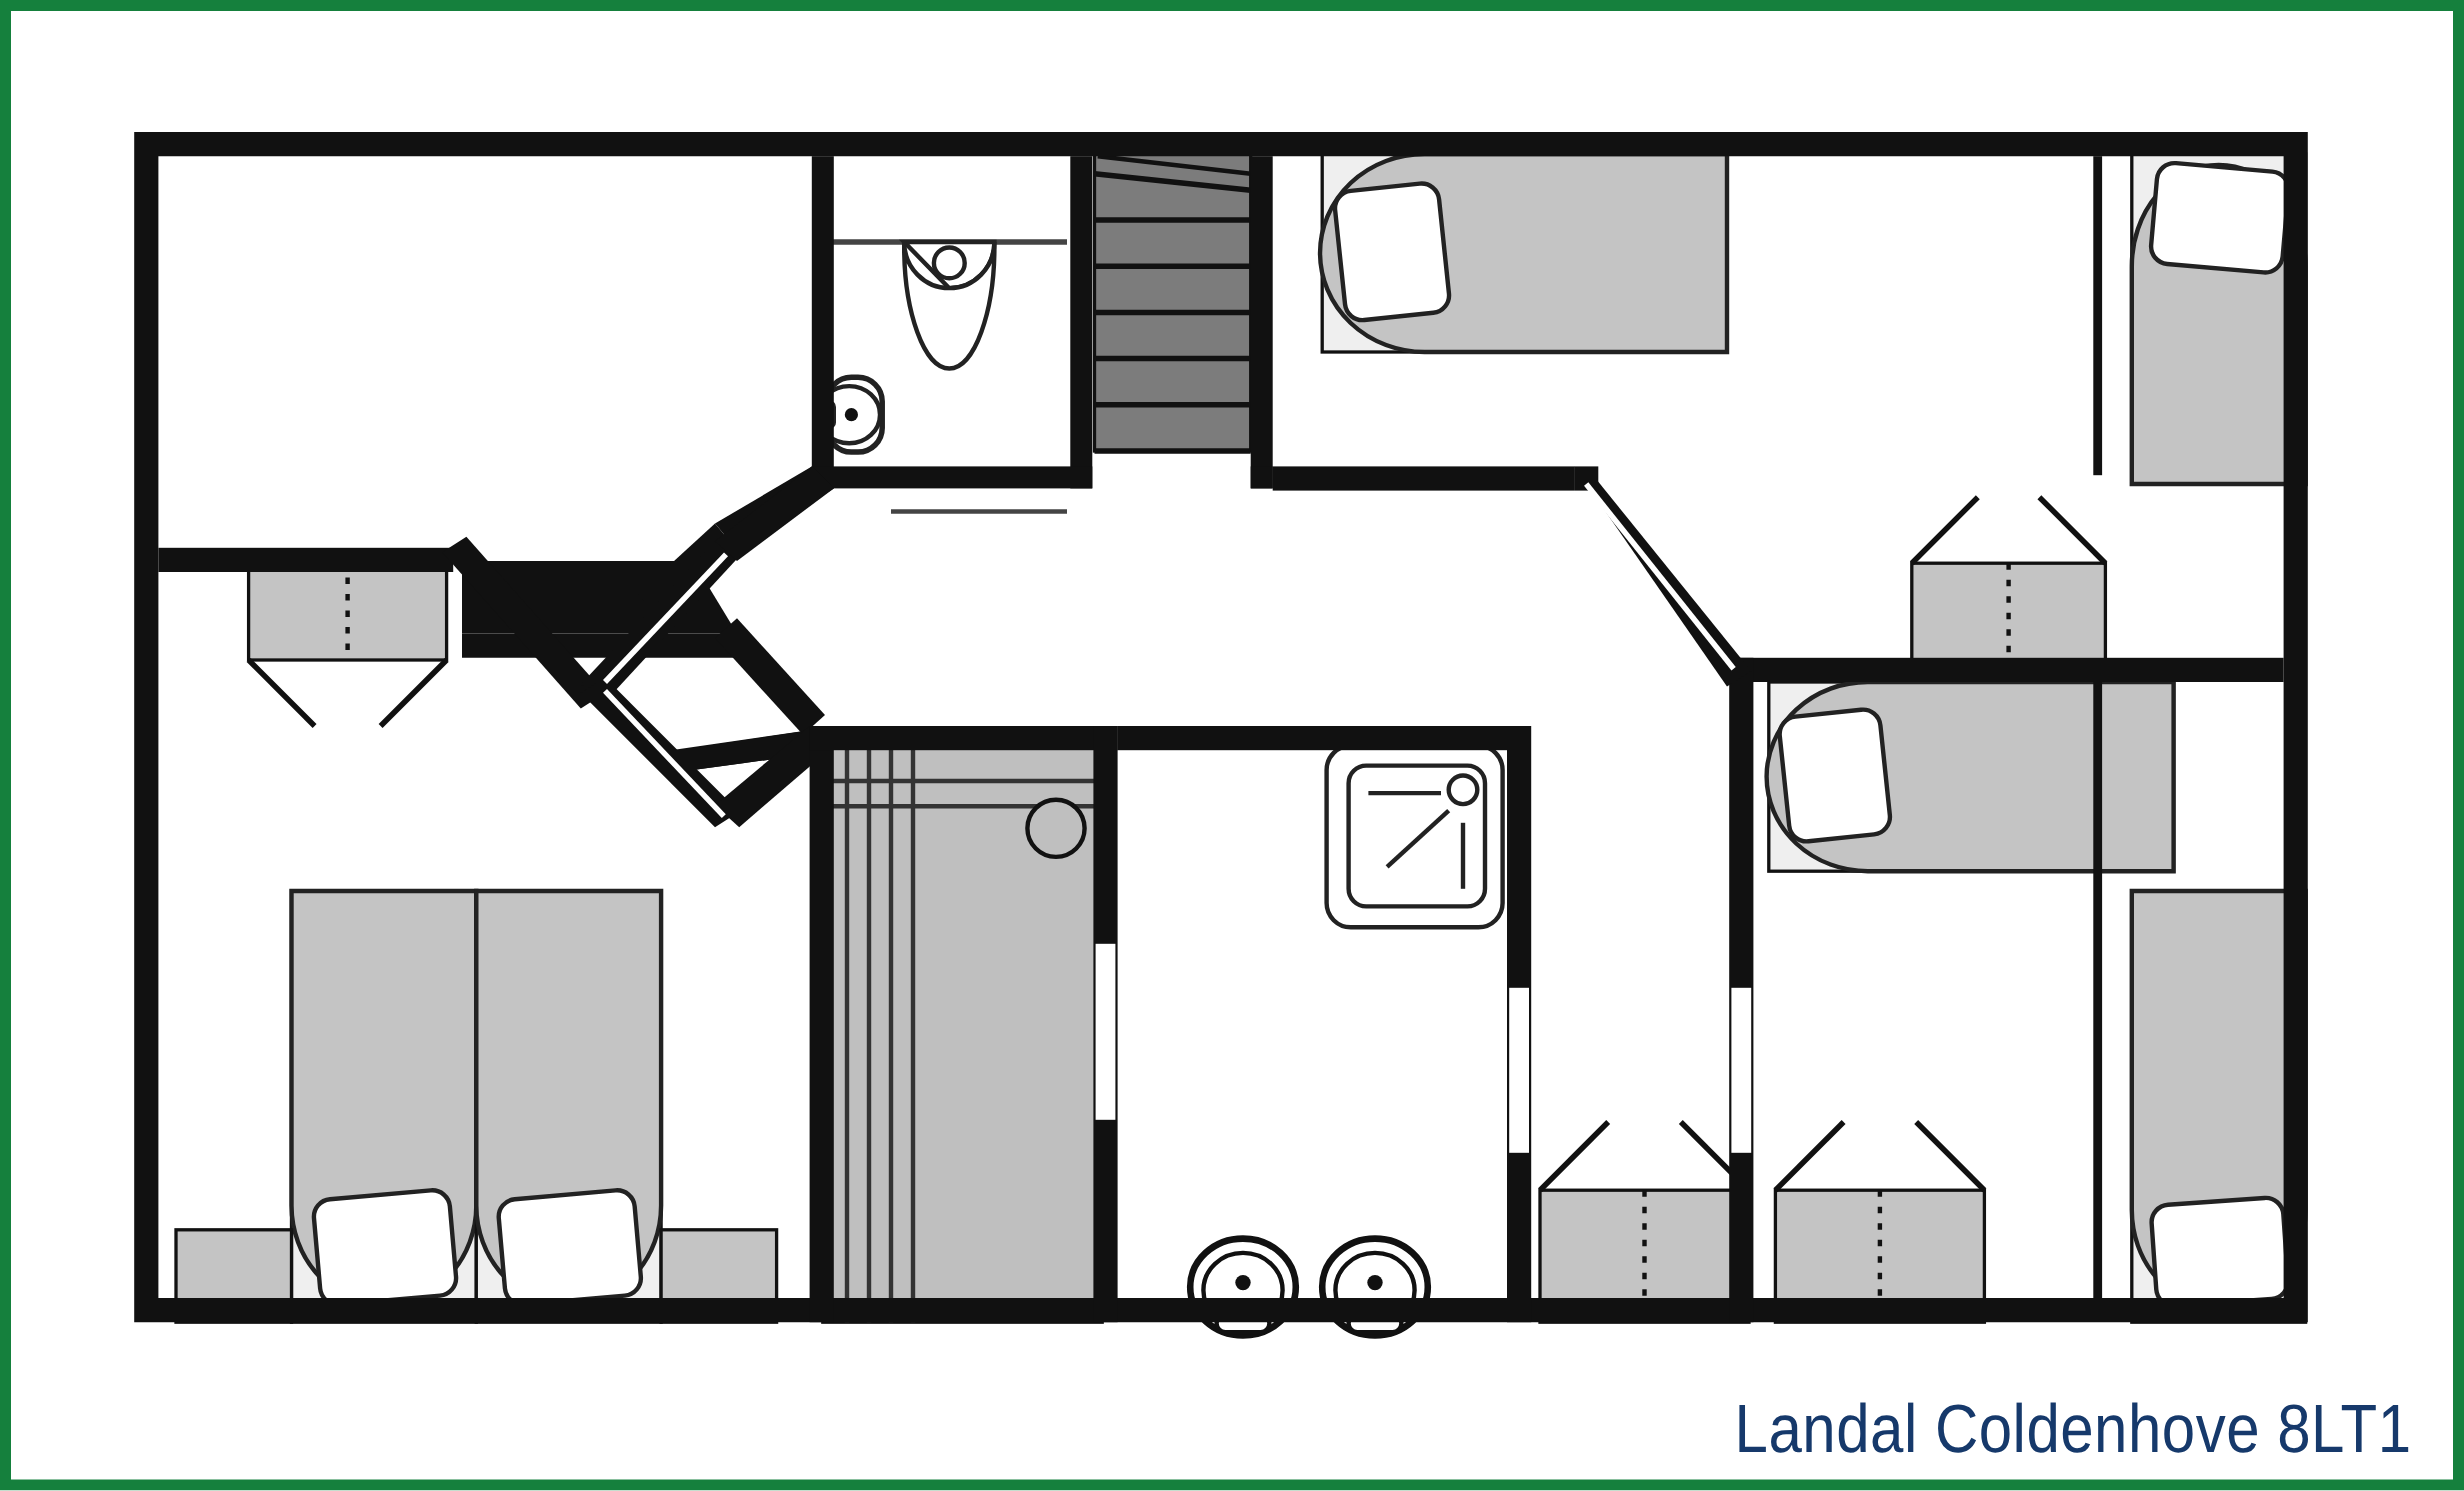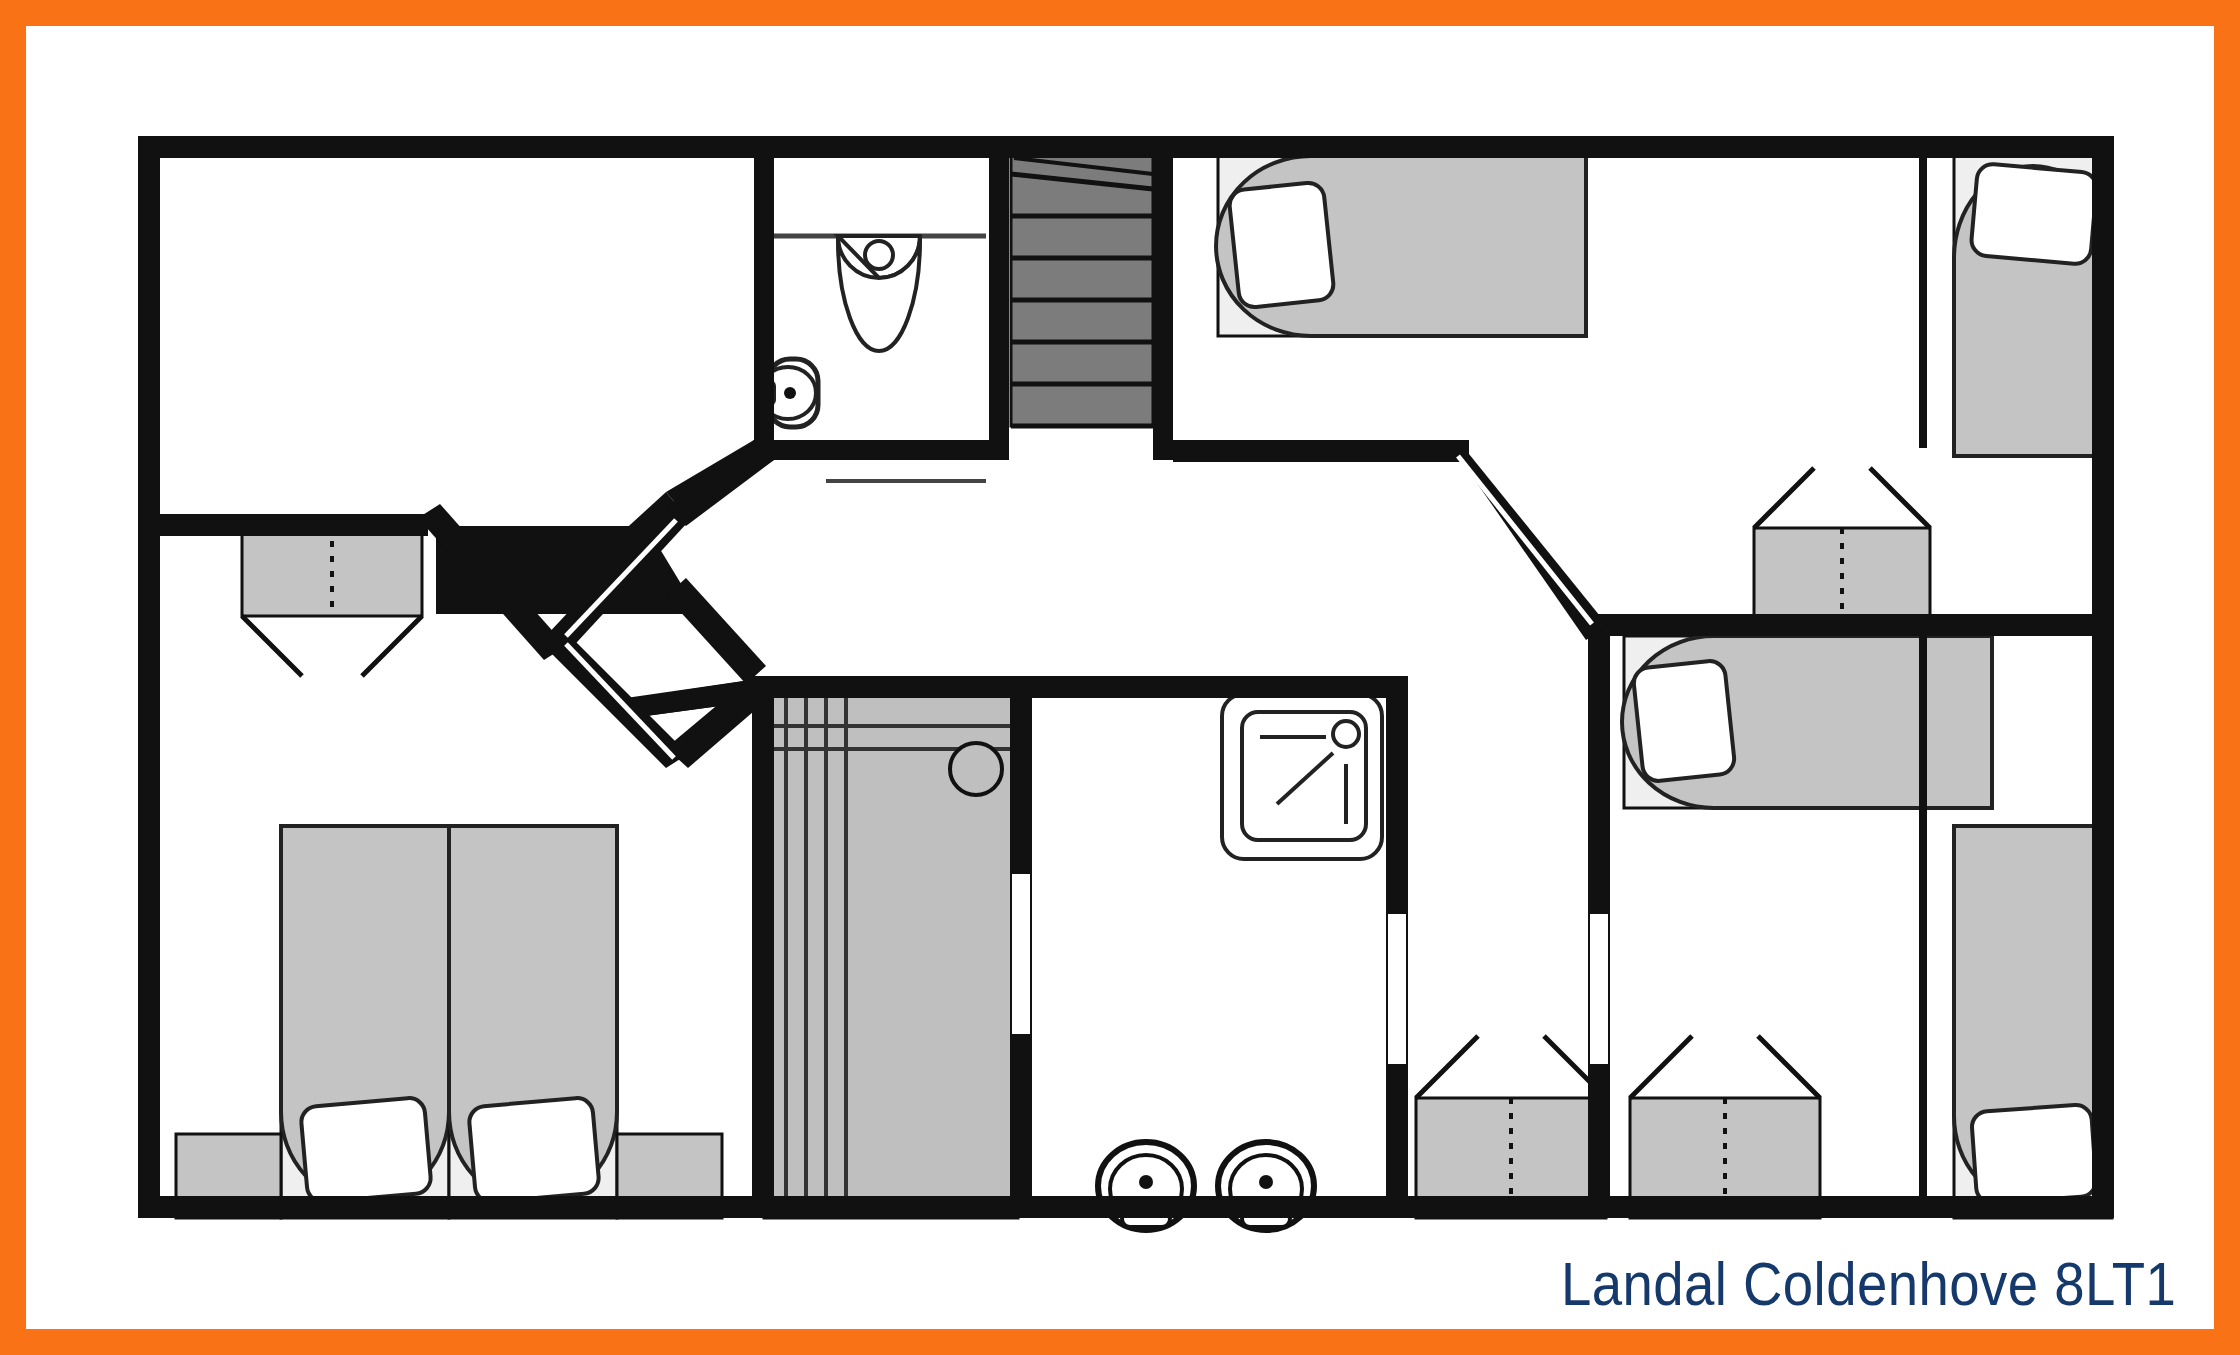--- a/index.html
+++ b/index.html
@@ -11,22 +11,22 @@
     width: 2240px;
     height: 1355px;
     font-family: "Liberation Sans", sans-serif;
     overflow: hidden;
   }
   #page {
     position: relative;
     width: 2240px;
     height: 1355px;
     box-sizing: border-box;
-    background: #f97316;
-    padding: 26px;
+    background: #15803d;
+    padding: 10px;
   }
   #sheet {
     position: relative;
     width: 100%;
     height: 100%;
     background: #ffffff;
     box-sizing: border-box;
     overflow: hidden;
   }
   #plan-svg {

